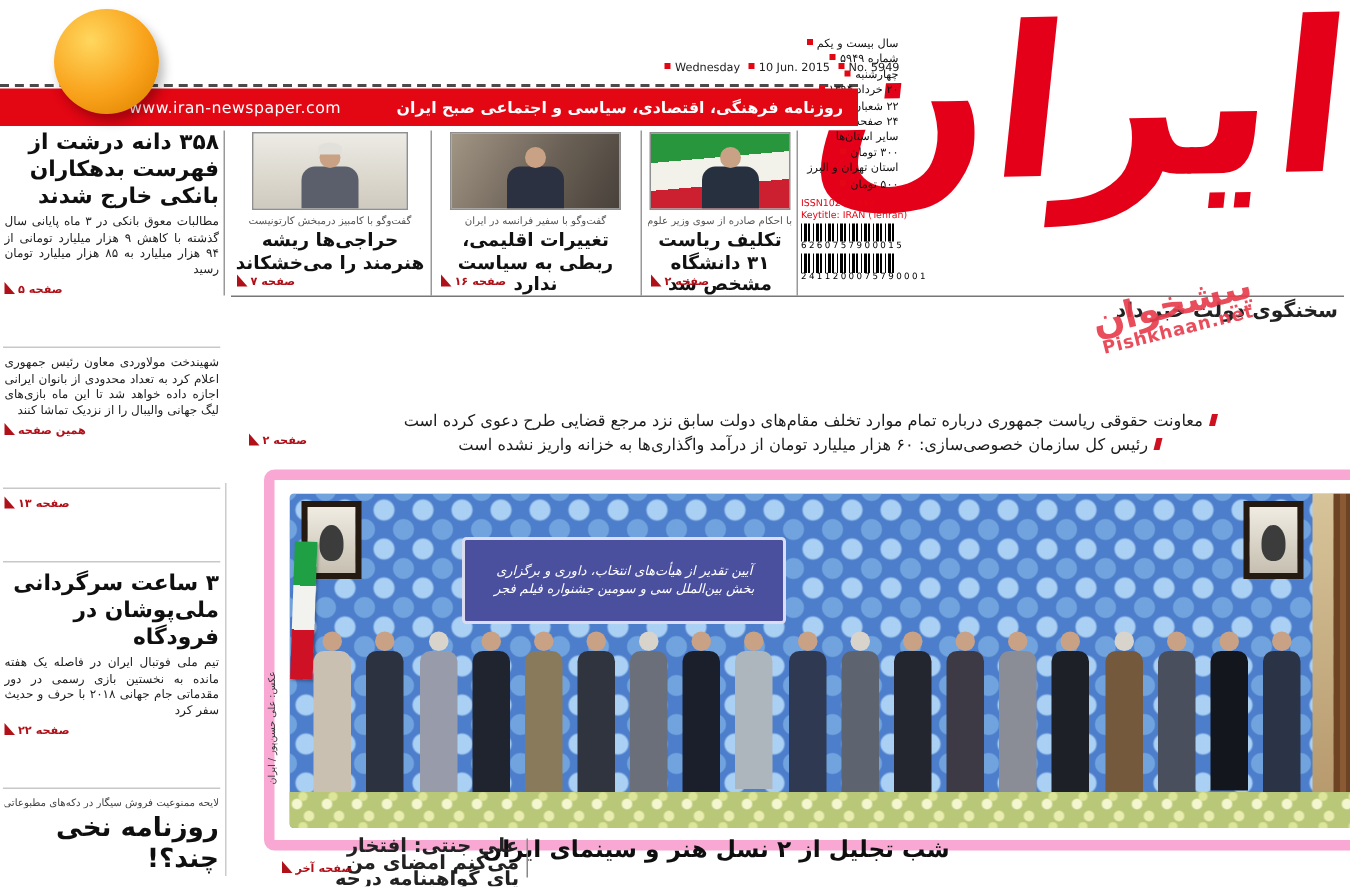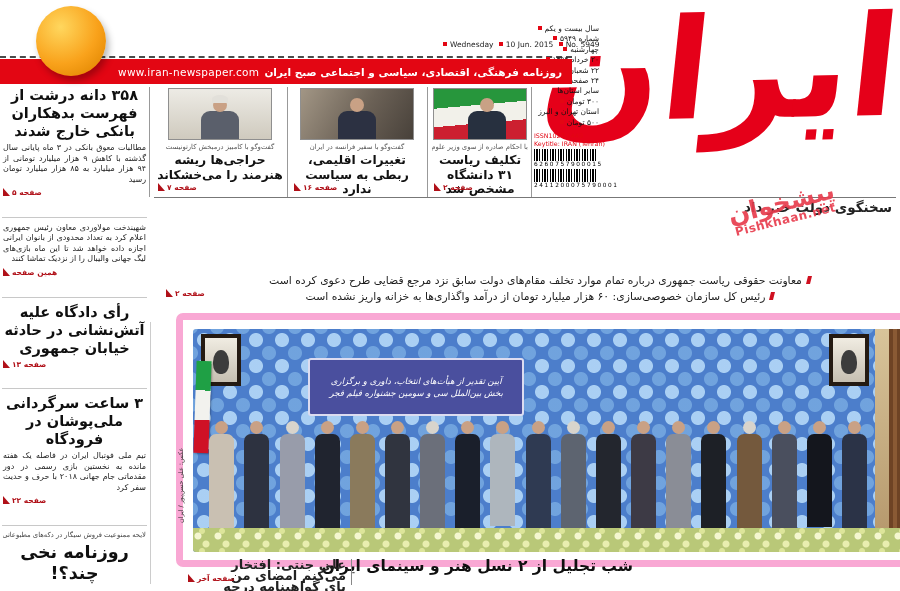--- a/index.html
+++ b/index.html
@@ -5,21 +5,21 @@
   html,body{margin:0;padding:0;background:#fff;}
   .page{position:relative;width:900px;height:591px;background:#fff;overflow:hidden;
         font-family:"DejaVu Sans",sans-serif;direction:rtl;color:#1a1a1a;}
   
   .sun{position:absolute;left:36px;top:6px;width:70px;height:70px;border-radius:50%;
        background:radial-gradient(circle at 35% 30%,#ffd75e,#f9a21b 55%,#e18600 90%);
        box-shadow:3px 5px 7px rgba(0,0,0,.28);z-index:4;}
   .dashline{position:absolute;left:0;top:56px;width:572px;border-top:2px dashed #4a4a4a;}
   .redbar{position:absolute;left:0;top:59px;width:572px;height:25px;background:#e30613;
           display:flex;align-items:center;direction:ltr;z-index:3;}
-  .site{margin-left:118px;color:#fff;font-size:10.5px;letter-spacing:.3px;}
+  .site{margin-left:86px;color:#fff;font-size:10.5px;letter-spacing:.3px;}
   .tagline{margin-left:auto;margin-right:10px;color:#fff;font-size:10.5px;font-weight:bold;direction:rtl;}
   .endate{position:absolute;left:440px;top:40px;width:130px;direction:ltr;font-size:7.5px;color:#222;white-space:nowrap;}
   .sq{display:inline-block;width:4px;height:4px;background:#e30613;margin:0 3px 1px 3px;}
   .logo{position:absolute;right:2px;top:-14px;font-size:140px;line-height:1.2;font-weight:bold;
         color:#e50019;transform:skewX(-7deg) rotate(-1deg);z-index:1;}
   .pubinfo{position:absolute;right:301px;top:24px;font-size:7.5px;line-height:10.4px;
            text-align:right;white-space:nowrap;color:#111;z-index:2;}
   .pubinfo .sq{width:4px;height:4px;margin:0 3px 1px 3px;}
   .issnblock{position:absolute;left:534px;top:132px;width:64px;direction:ltr;text-align:left;z-index:2;}
   .issn{font-size:6.3px;line-height:7.6px;color:#e30613;white-space:nowrap;}
@@ -57,21 +57,21 @@
   .wm-en{font-size:12px;font-weight:bold;color:#e83d4e;direction:ltr;letter-spacing:.5px;margin-top:-4px;}
   .leadbullets{position:absolute;left:190px;top:273px;width:700px;text-align:center;font-size:10.8px;
                line-height:15.5px;font-weight:normal;color:#1c1c1c;}
   .rtick{display:inline-block;width:4px;height:8px;background:#cf1020;margin-left:5px;transform:skewX(-14deg);}
   .leadmark{position:absolute;left:166px;top:289px;}
   
   .leftcol{position:absolute;left:2px;top:86px;width:145px;height:501px;display:flex;
            flex-direction:column;justify-content:space-between;overflow:hidden;}
   .leftcol article{padding:0 1px;}
   .leftcol article + article{border-top:1px solid #c8c8c8;padding-top:5px;}
-  .lt{margin:0 0 3px;font-size:14.5px;line-height:18px;font-weight:bold;text-align:center;color:#0f0f0f;}
+  .lt{margin:0 0 3px;font-size:14.5px;line-height:18px;font-weight:bold;text-align:right;color:#0f0f0f;}
   .lt.big{font-size:17.5px;line-height:21px;}
   .lb{margin:0 0 3px;font-size:8px;line-height:10.5px;color:#222;text-align:justify;}
   .skicker{font-size:6.8px;color:#444;text-align:center;margin-bottom:3px;white-space:nowrap;overflow:hidden;}
   
   .photoframe{position:absolute;left:176px;top:313px;width:714px;height:240px;border:7px solid #f9a8d4;border-radius:7px;background:#fff;padding-left:24px;}
   .photo{position:absolute;left:10px;right:8px;top:9px;bottom:8px;border-radius:3px;overflow:hidden;
          background-color:#4c7ecb;
          background-image:radial-gradient(circle at 11px 11px,rgba(175,212,246,.95) 6.5px,transparent 7.5px),
                           radial-gradient(circle at 11px 11px,rgba(125,175,228,.75) 6.5px,transparent 7.5px);
          background-size:26px 26px;background-position:0 0,13px 13px;}
@@ -211,21 +211,20 @@
     <article>
       <h3 class="lt">۳۵۸ دانه درشت از فهرست بدهکاران بانکی خارج شدند</h3>
       <p class="lb">مطالبات معوق بانکی در ۳ ماه پایانی سال گذشته با کاهش ۹ هزار میلیارد تومانی از ۹۴ هزار میلیارد به ۸۵ هزار میلیارد تومان رسید</p>
       <div class="mark"><span>صفحه ۵</span><span class="mflag"></span></div>
     </article>
     <article>
       <p class="lb">شهیندخت مولاوردی معاون رئیس جمهوری اعلام کرد به تعداد محدودی از بانوان ایرانی اجازه داده خواهد شد تا این ماه بازی‌های لیگ جهانی والیبال را از نزدیک تماشا کنند</p>
       <div class="mark"><span>همین صفحه</span><span class="mflag"></span></div>
     </article>
     <article>
-      <h3 class="lt">رأی دادگاه علیه آتش‌نشانی در حادثه خیابان جمهوری</h3>
       <div class="mark"><span>صفحه ۱۳</span><span class="mflag"></span></div>
     </article>
     <article>
       <h3 class="lt">۳ ساعت سرگردانی ملی‌پوشان در فرودگاه</h3>
       <p class="lb">تیم ملی فوتبال ایران در فاصله یک هفته مانده به نخستین بازی رسمی در دور مقدماتی جام جهانی ۲۰۱۸ با حرف و حدیث سفر کرد</p>
       <div class="mark"><span>صفحه ۲۲</span><span class="mflag"></span></div>
     </article>
     <article>
       <div class="skicker">لایحه ممنوعیت فروش سیگار در دکه‌های مطبوعاتی</div>
       <h3 class="lt big">روزنامه نخی چند؟!</h3>

